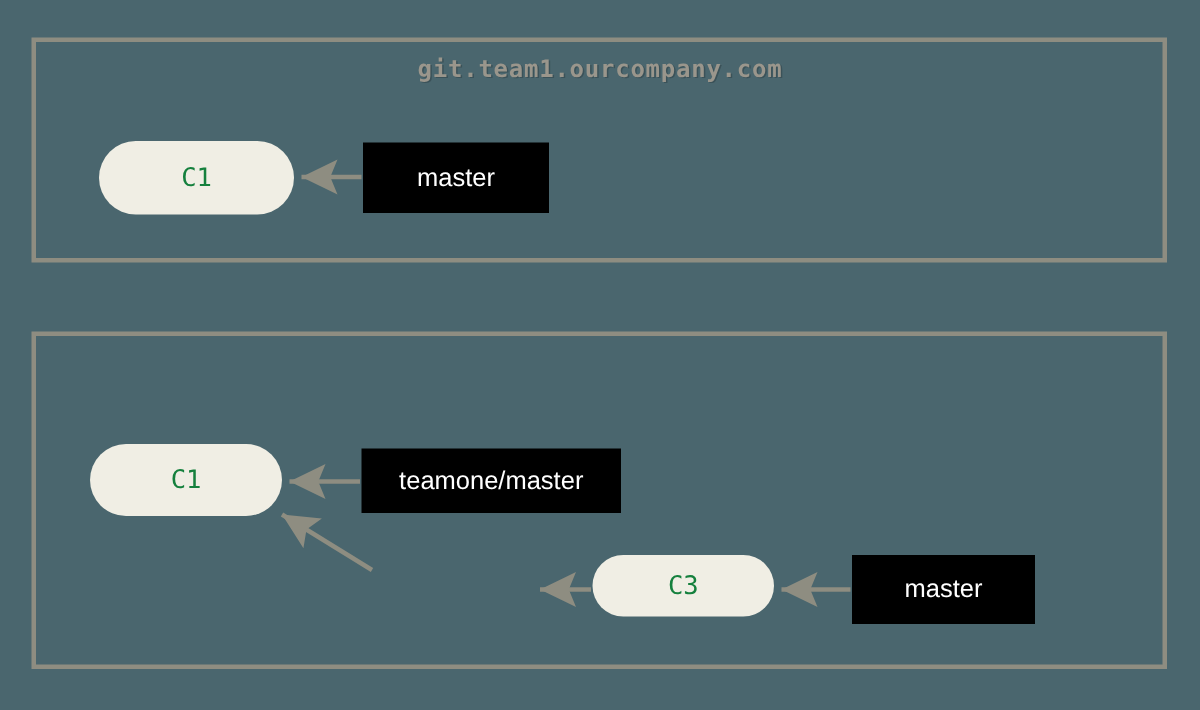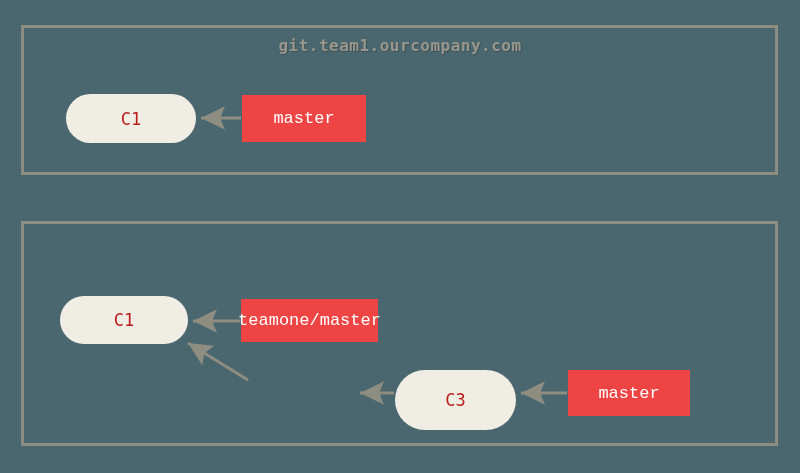--- a/index.html
+++ b/index.html
@@ -54,30 +54,30 @@
 
   .commit {
     position: absolute;
     background: #f0eee4;
     border-radius: 999px;
     display: flex;
     align-items: center;
     justify-content: center;
     font-family: "DejaVu Sans Mono", monospace;
     font-size: 17px;
-    color: #b91c1c;
+    color: #15803d;
     box-sizing: border-box;
   }
   .branch {
     position: absolute;
-    background: #ef4444;
+    background: #000000;
     display: flex;
     align-items: center;
     justify-content: center;
-    font-family: Liberation Mono, monospace;
+    font-family: Liberation Sans, sans-serif;
     font-size: 17px;
     color: #ffffff;
     box-sizing: border-box;
     white-space: nowrap;
   }
   svg.arrows {
     position: absolute;
     left: 0;
     top: 0;
     width: 800px;
@@ -97,23 +97,23 @@
   <div class="commit" id="c1-remote" style="left:66px; top:94px; width:130px; height:49px;">C1</div>
 
   <div class="branch" id="master-remote" style="left:242px; top:95px; width:124px; height:47px;">master</div>
 
   <div class="panel" id="panel-local"></div>
 
 
   <div class="commit" id="c1-local" style="left:60px; top:296px; width:128px; height:48px;">C1</div>
 
 
-  <div class="commit" id="c3-local" style="left:395px; top:370px; width:121px; height:60px;">C3</div>
+  <div class="commit" id="c3-local" style="left:395px; top:370px; width:121px; height:41px;">C3</div>
 
-  <div class="branch" id="teamone-master-local" style="left:241px; top:299px; width:137px; height:43px;">teamone/master</div>
+  <div class="branch" id="teamone-master-local" style="left:241px; top:299px; width:173px; height:43px;">teamone/master</div>
 
   <div class="branch" id="master-local" style="left:568px; top:370px; width:122px; height:46px;">master</div>
 
   <svg class="arrows" viewBox="0 0 800 473">
     <defs>
       <marker id="ah" markerWidth="9" markerHeight="9" refX="8" refY="4.5" orient="auto" markerUnits="strokeWidth">
         <path d="M8,4.5 L0,0.6 L1.6,4.5 L0,8.4 Z" fill="#8e8d81"></path>
       </marker>
     </defs>
 

